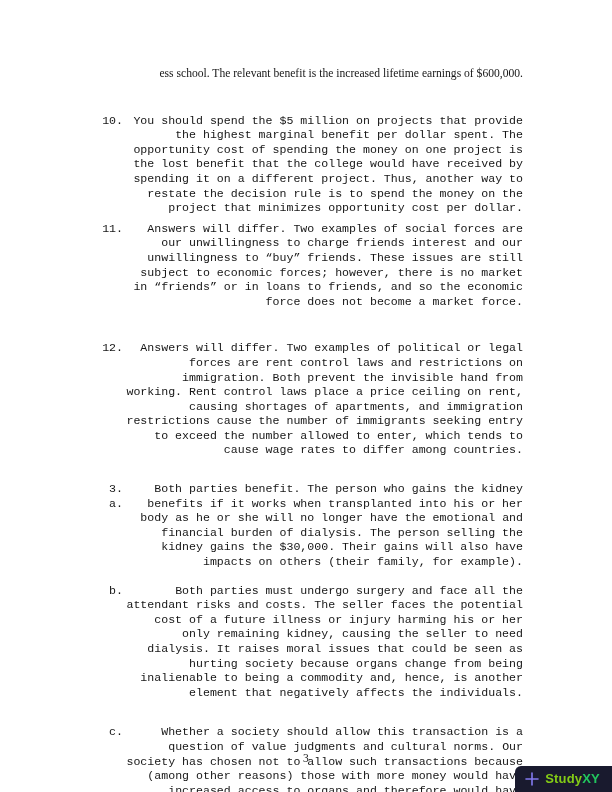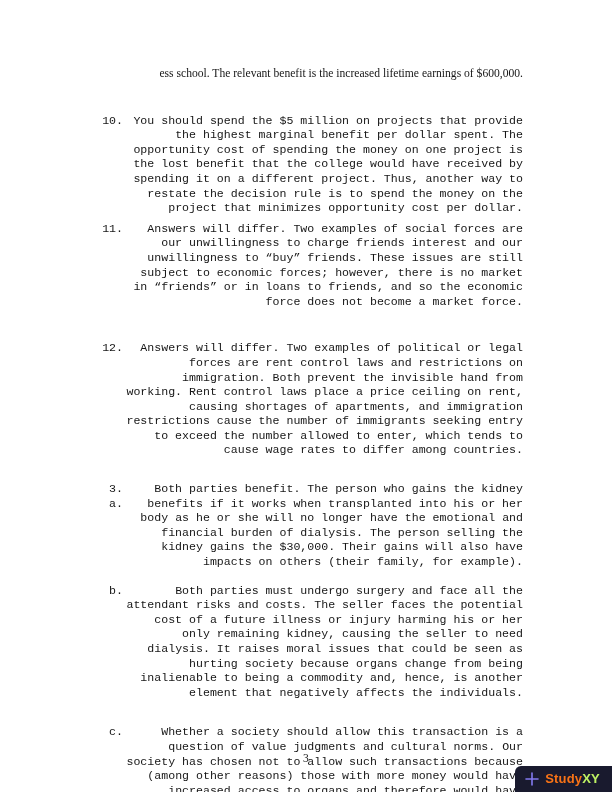--- a/index.html
+++ b/index.html
@@ -73,22 +73,22 @@
     font-family: "Liberation Sans", "DejaVu Sans", sans-serif;
     font-size: 13px;
     font-weight: bold;
     letter-spacing: 0.2px;
   }
   .brand-badge .plus-icon {
     display: inline-flex;
     width: 14px;
     height: 14px;
   }
-  .brand-primary { color: #f97316; }
-  .brand-accent { color: #bef264; }
+  .brand-primary { color: #84cc16; }
+  .brand-accent { color: #22c55e; }
 </style>
 </head>
 <body>
 
 <div class="page">
 
   <div class="content">
 
     <div class="fragment">ess school. The relevant benefit is the increased lifetime earnings of  $600,000.</div>
 

